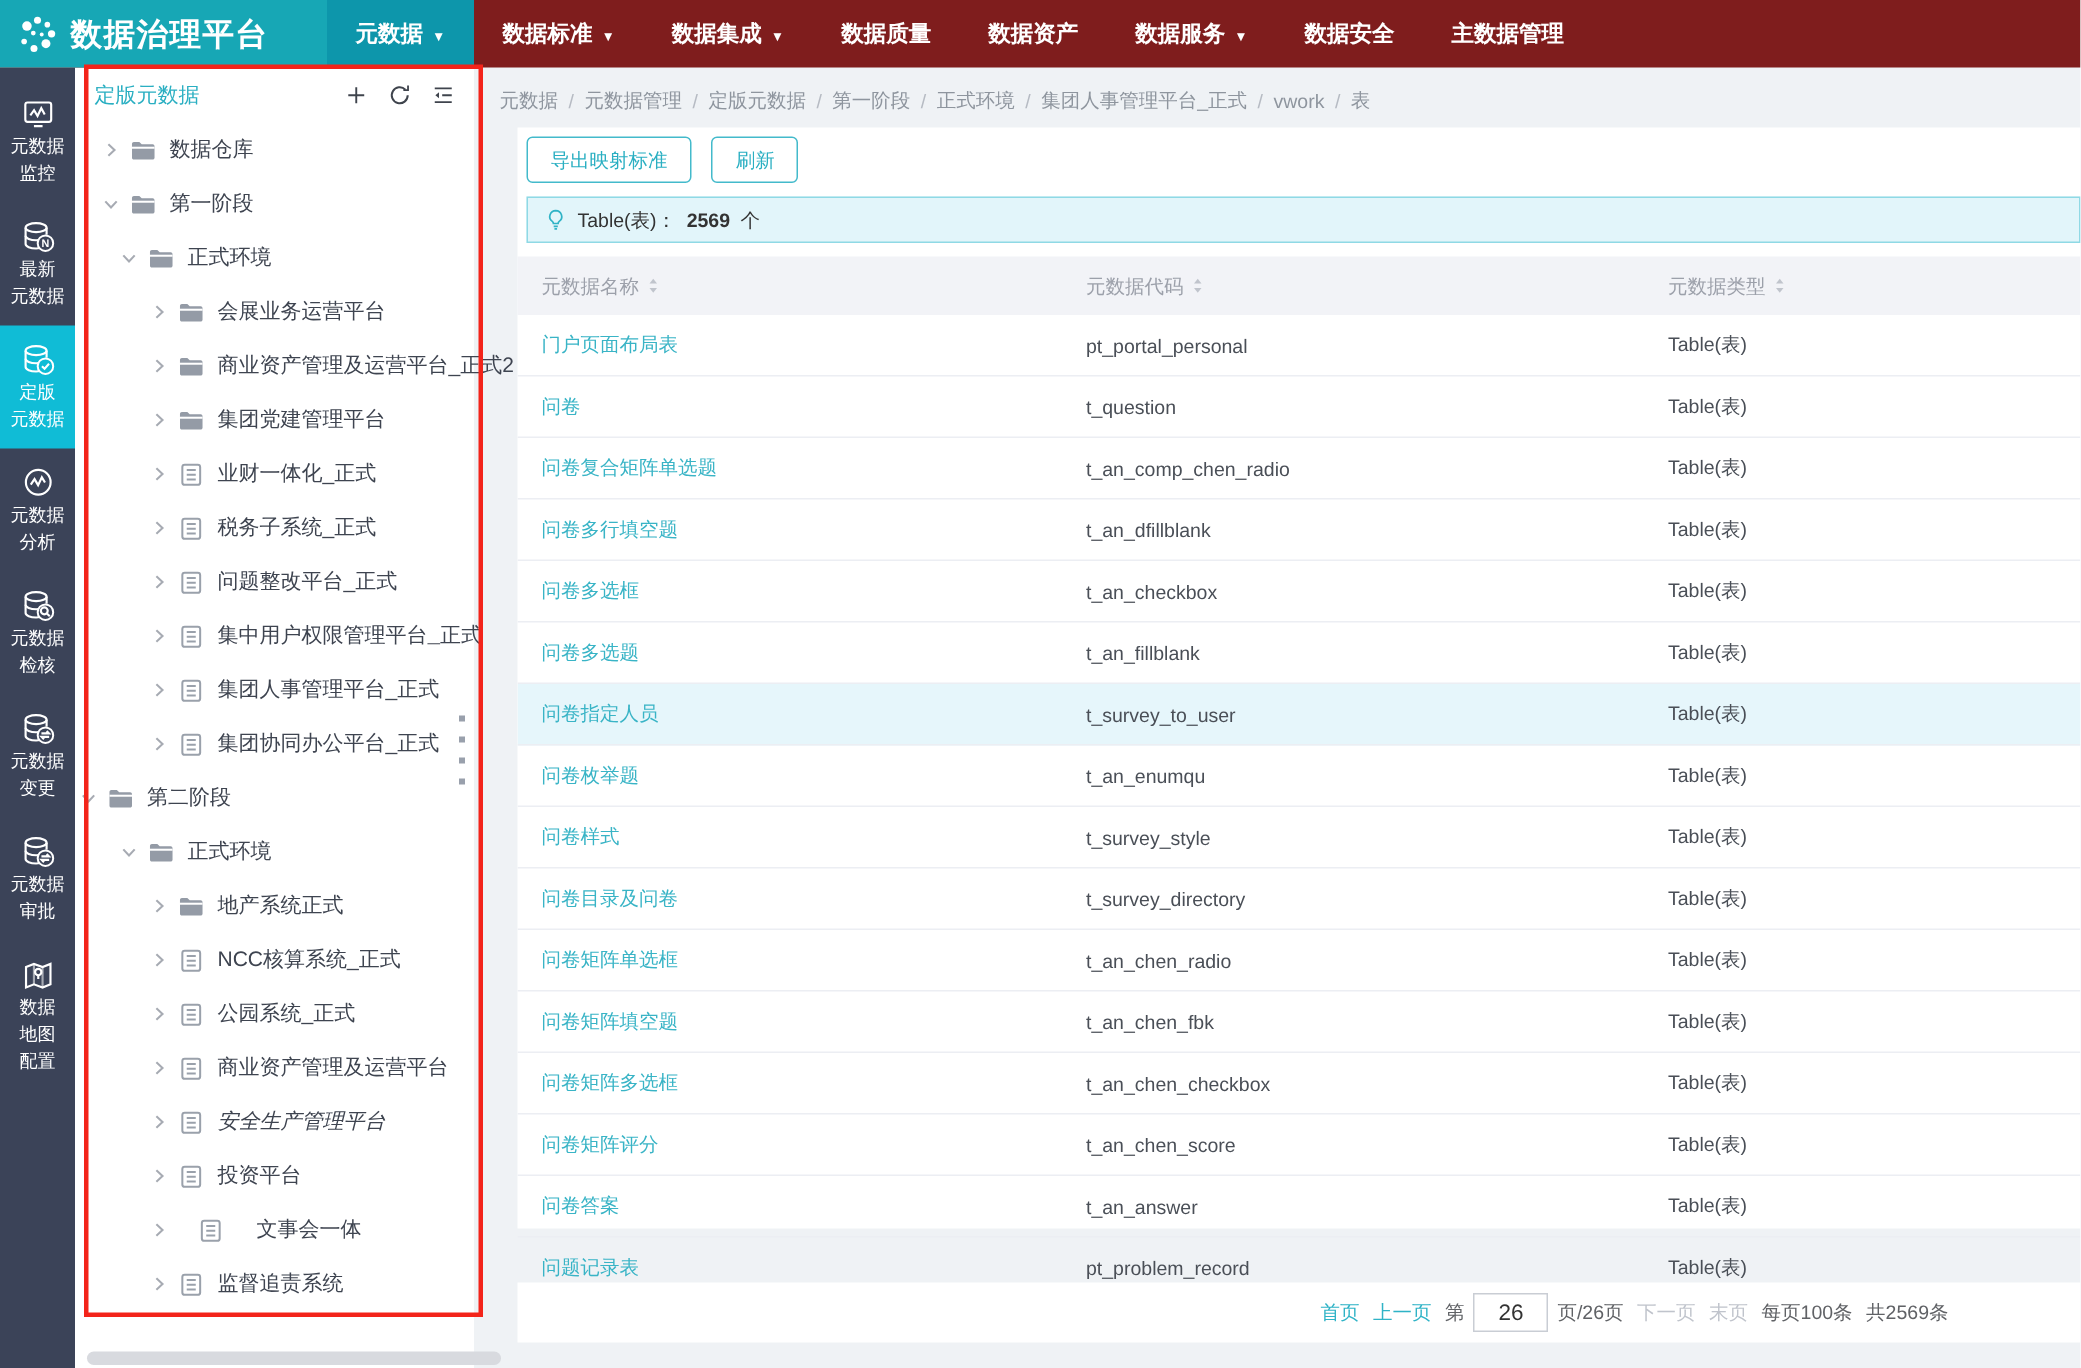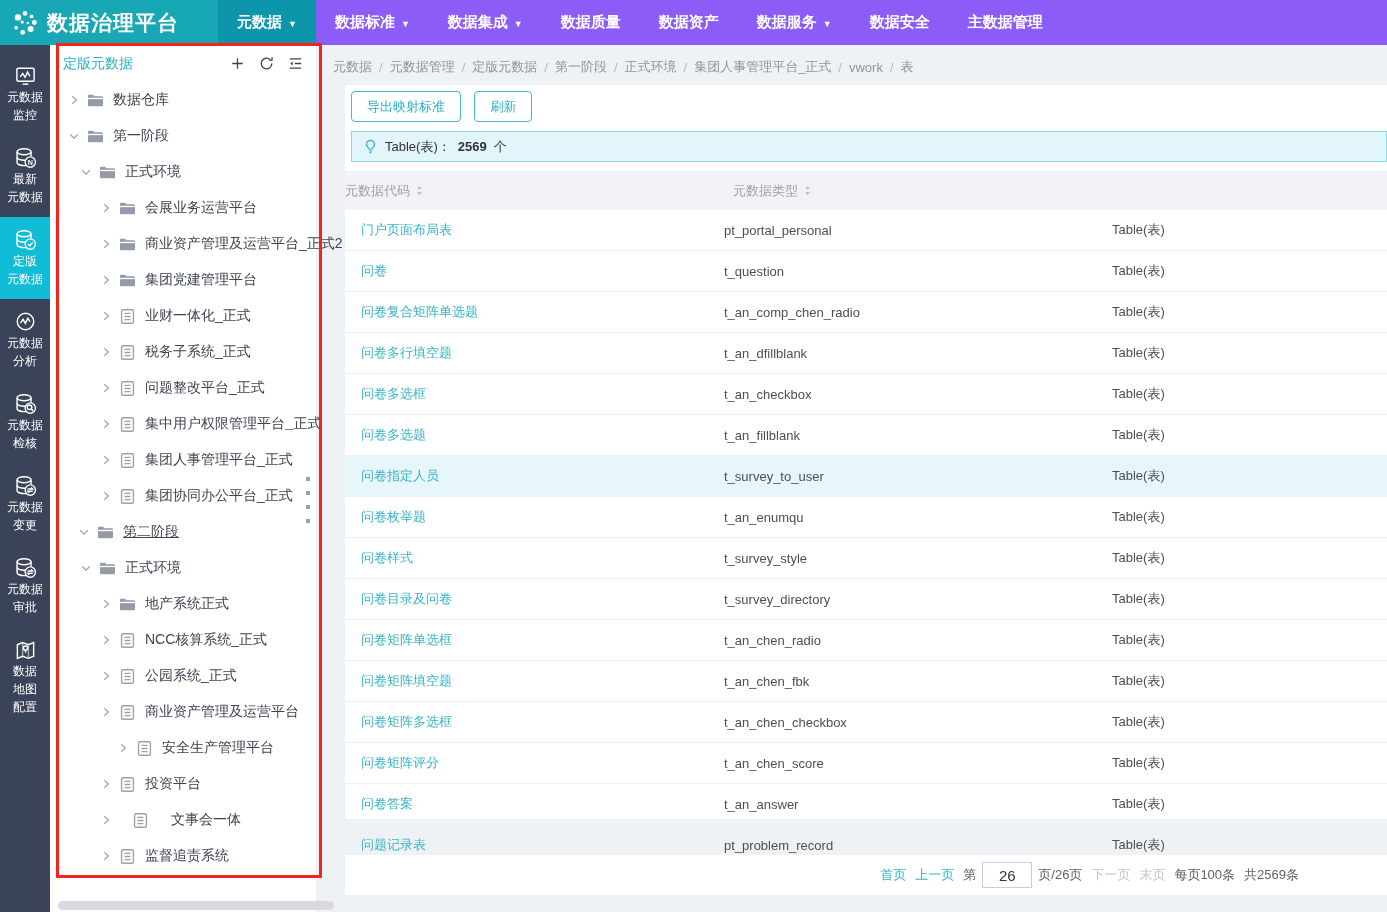--- a/index.html
+++ b/index.html
@@ -2,21 +2,21 @@
 <html><head>
 <meta charset="utf-8">
 <style>
   html,body{margin:0;padding:0}
   body{
     width:1387px;height:912px;overflow:hidden;position:relative;
     background:#EFF2F5;font-family:"Liberation Sans",sans-serif;
     -webkit-font-smoothing:antialiased;
   }
   
-  .header{position:absolute;top:0;left:0;width:1387px;height:45px;background:#8b5cf6;display:flex;color:#fff;z-index:10}
+  .header{position:absolute;top:0;left:0;width:1387px;height:45px;background:#7f1d1d;display:flex;color:#fff;z-index:10}
   .logo{width:218px;height:45px;background:#17A7B5;display:flex;align-items:center;padding-left:10px;box-sizing:border-box;gap:7px;flex:none}
   .logo-title{font-size:21px;font-weight:bold;letter-spacing:1px;white-space:nowrap}
   .nav{display:flex;align-items:stretch}
   .nav-item{display:flex;align-items:center;gap:6px;padding:0 19px;font-size:15px;font-weight:bold;cursor:pointer;white-space:nowrap}
   .nav-item.active{background:#0D96AB}
   .nav-caret{font-size:9px;transform:translateY(1px)}
   
   .sidebar{position:absolute;top:45px;left:0;width:50px;height:867px;background:#3B4358;z-index:5;display:flex;flex-direction:column;padding-top:8px;box-sizing:border-box}
   .side-item{width:50px;padding:11px 0 12px;display:flex;flex-direction:column;align-items:center;gap:3px;color:#fff;cursor:pointer}
   .side-item.active{background:#10BCD6}
@@ -386,21 +386,21 @@
           <svg viewBox="0 0 24 24" fill="none" stroke="#A7ABB3" stroke-width="2.4">
             <path d="M9 5.5l7 6.5-7 6.5"></path>
           </svg>
         </span>
         <span class="tree-icon"><svg viewBox="0 0 24 24" fill="none" stroke="#9AA1AB" stroke-width="1.7">
             <rect x="4.5" y="3.5" width="15" height="17" rx="2" fill="#fff"></rect>
             <path d="M8.2 8h7.6M8.2 12h7.6M8.2 16h7.6"></path>
           </svg></span>
         <span>集团协同办公平台_正式</span>
       </div>
-      <div class="tree-row" style="padding-left: 27px; text-decoration: underline;">
+      <div class="tree-row" style="padding-left: 2px;">
         <span class="tree-chevron down">
           <svg viewBox="0 0 24 24" fill="none" stroke="#A7ABB3" stroke-width="2.4">
             <path d="M9 5.5l7 6.5-7 6.5"></path>
           </svg>
         </span>
         <span class="tree-icon"><svg viewBox="0 0 24 24">
             <path d="M2.5 6.2c0-.9.7-1.6 1.6-1.6h4.6l2 2h9.2c.9 0 1.6.7 1.6 1.6v9.6c0 .9-.7 1.6-1.6 1.6H4.1c-.9 0-1.6-.7-1.6-1.6z" fill="#949BA6"></path>
             <rect x="2.5" y="8.6" width="19" height="1.7" fill="#ffffff"></rect>
           </svg></span>
         <span>第二阶段</span>
@@ -458,21 +458,21 @@
           <svg viewBox="0 0 24 24" fill="none" stroke="#A7ABB3" stroke-width="2.4">
             <path d="M9 5.5l7 6.5-7 6.5"></path>
           </svg>
         </span>
         <span class="tree-icon"><svg viewBox="0 0 24 24" fill="none" stroke="#9AA1AB" stroke-width="1.7">
             <rect x="4.5" y="3.5" width="15" height="17" rx="2" fill="#fff"></rect>
             <path d="M8.2 8h7.6M8.2 12h7.6M8.2 16h7.6"></path>
           </svg></span>
         <span>商业资产管理及运营平台</span>
       </div>
-      <div class="tree-row" style="padding-left: 66px;">
+      <div class="tree-row" style="padding-left: 49px; font-style: italic;">
         <span class="tree-chevron">
           <svg viewBox="0 0 24 24" fill="none" stroke="#A7ABB3" stroke-width="2.4">
             <path d="M9 5.5l7 6.5-7 6.5"></path>
           </svg>
         </span>
         <span class="tree-icon"><svg viewBox="0 0 24 24" fill="none" stroke="#9AA1AB" stroke-width="1.7">
             <rect x="4.5" y="3.5" width="15" height="17" rx="2" fill="#fff"></rect>
             <path d="M8.2 8h7.6M8.2 12h7.6M8.2 16h7.6"></path>
           </svg></span>
         <span>安全生产管理平台</span>
@@ -551,20 +551,29 @@
     <div class="info-bar">
       <svg width="15" height="17" viewBox="0 0 24 26" fill="none" stroke="#2FB3C6" stroke-width="1.8">
         <path d="M12 3.2a6.4 6.4 0 0 0-3.7 11.6c.8.6 1.2 1.4 1.2 2.2h5c0-.8.4-1.6 1.2-2.2A6.4 6.4 0 0 0 12 3.2z"></path>
         <path d="M9.8 20h4.4M10.6 22.8h2.8"></path>
       </svg>
       <span>Table(表)：</span>
         <b>2569</b>
         <span>个</span>
     </div>
     <div class="thead">
+      <span class="th col-name">
+        <span>元数据名称</span>
+        <span class="sort-ic">
+            <svg viewBox="0 0 24 24">
+              <path d="M12 4.5l4 5h-8z" fill="#C0C4CC"></path>
+              <path d="M12 19.5l-4-5h8z" fill="#C0C4CC"></path>
+            </svg>
+          </span>
+      </span>
       <span class="th col-code">
         <span>元数据代码</span>
         <span class="sort-ic">
             <svg viewBox="0 0 24 24">
               <path d="M12 4.5l4 5h-8z" fill="#C0C4CC"></path>
               <path d="M12 19.5l-4-5h8z" fill="#C0C4CC"></path>
             </svg>
           </span>
       </span>
       <span class="th col-type">

